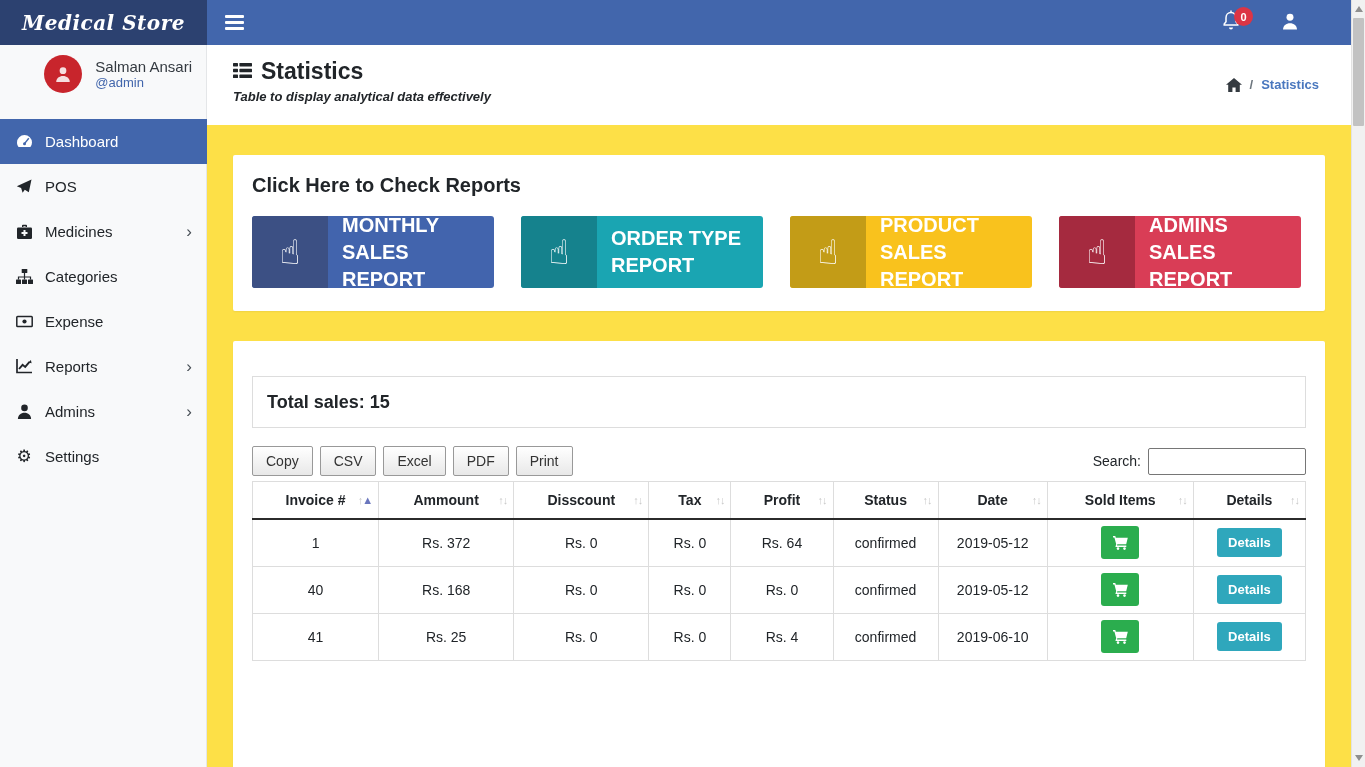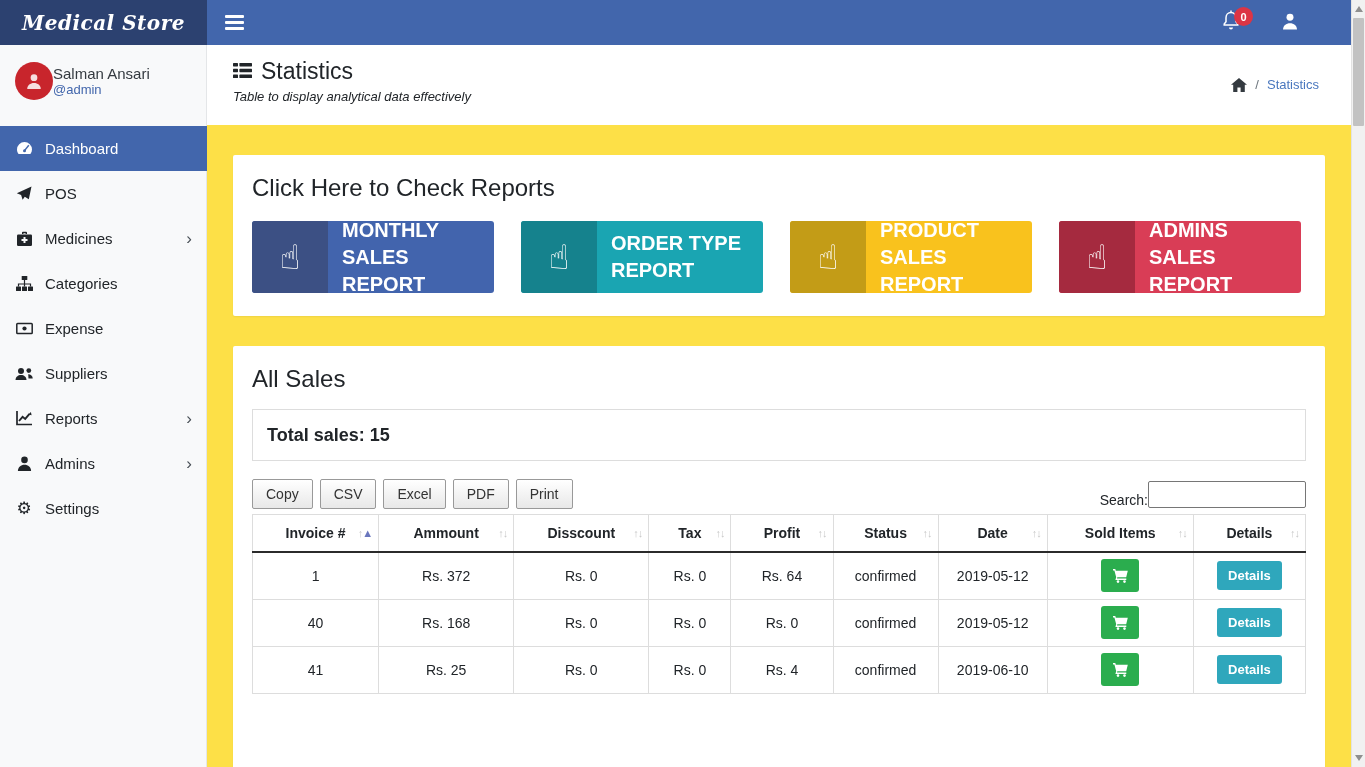--- a/index.html
+++ b/index.html
@@ -15,55 +15,55 @@
   .hamburger { margin-left:14px; cursor:pointer; padding:4px; }
   .hamburger b { display:block; width:19px; height:3px; background:#fff; margin:3px 0; border-radius:1px; }
   .nav-right { margin-left:auto; display:flex; align-items:center; gap:40px; padding-right:52px; }
   .bell-wrap { position:relative; cursor:pointer; }
   .badge { position:absolute; top:-3px; left:13px; min-width:19px; height:19px; padding:0 4px; border-radius:10px;
            background:#dc3545; color:#fff; font-size:11px; display:flex; align-items:center; justify-content:center; font-weight:bold; }
   .nav-user { cursor:pointer; display:flex; }
   
   .sidebar { position:absolute; top:45px; left:0; bottom:0; width:207px; background:#f8f9fa; z-index:20;
              box-shadow:inset -1px 0 0 #e4e6e8; }
-  .profile { display:flex; align-items:center; padding:17px 15px 26px; }
+  .profile { display:flex; align-items:center; gap:13px; padding:10px 15px 26px;justify-content:flex-end; }
   .avatar { width:38px; height:38px; border-radius:50%; background:#c8252c; display:flex; align-items:center; justify-content:center; flex:none; }
   .p-name { font-size:15px; color:#343a40; }
   .p-handle { font-size:13px; color:#4266ac; margin-top:0; cursor:pointer; }
   .nav-item { height:45px; display:flex; align-items:center; gap:12px; padding:0 15px; font-size:15px; color:#212529; cursor:pointer; }
   .nav-item .icon { width:18px; display:flex; justify-content:center; align-items:center; color:#212529; }
   .nav-item.active { background:#4266ac; color:#fff; }
   .nav-item.active .icon { color:#fff; }
   .chev { margin-left:auto; color:#495057; font-size:17px; line-height:1; }
   .gear-glyph { font-size:17px; font-style:normal; }
   
   .main { position:absolute; left:207px; top:45px; right:14px; bottom:0; overflow:hidden; }
-  .page-head { background:#fff; height:80px; position:relative; padding:13px 0 0 26px; }
+  .page-head { background:#fff; height:80px; position:relative; padding:13px 0 0 26px;font-weight:bold; }
   .ph-title { display:flex; align-items:center; gap:9px; font-size:23px; color:#212529; }
   .ph-sub { font-style:italic; font-size:13px; color:#212529; margin-top:4px; }
   .breadcrumb { position:absolute; right:32px; top:32px; display:flex; align-items:center; gap:8px; font-size:13px; color:#6c757d; }
   .bc-home { cursor:pointer; display:flex; }
   .bc-link { color:#4977be; cursor:pointer; }
   .content { padding:30px 26px 0; }
   .card { background:#fff; border-radius:2px; box-shadow:0 1px 2px rgba(0,0,0,.06); }
   .card1 { padding:19px 19px 23px; }
-  .card-title { font-size:24px; font-weight:normal; color:#212529; }
+  .card-title { font-size:20px; font-weight:bold; color:#212529; }
   .rb-row { display:flex; gap:27px; margin-top:19px; }
   .report-btn { width:242px; height:72px; display:flex; border-radius:3px; overflow:hidden; cursor:pointer; }
   .rb-icon { width:76px; flex:none; display:flex; align-items:center; justify-content:center; font-size:34px; color:#fff; }
   .rb-label { flex:1; display:flex; align-items:center; padding:10px 12px 10px 14px; color:#fff; font-weight:bold; font-size:20px; line-height:1.35; }
   .card2 { margin-top:30px; padding:19px; height:500px; }
   .totals { display:flex; border:1px solid #ddd; height:52px; margin-top:16px; }
   .tot-earning { width:633px; border-right:1px solid #ddd; display:flex; align-items:center; padding-left:12px;
                  font-size:18px; font-weight:bold; color:#c9302c; }
   .tot-sales { flex:1; display:flex; align-items:center; padding-left:14px; font-size:18px; font-weight:bold; color:#212529; }
   .toolbar { display:flex; align-items:center; margin-top:17px; height:32px; }
   .dt-btn { padding:6px 13px; font-size:14px; color:#333; border:1px solid #999; border-radius:2px;
             background:linear-gradient(#ffffff,#e8e8e8); margin-right:7px; cursor:pointer; }
-  .search { margin-left:auto; display:flex; align-items:flex-end; font-size:14px; color:#212529; }
+  .search { margin-left:auto; display:flex; align-items:center; gap:7px; font-size:14px; color:#212529; }
   .search input { width:158px; height:27px; border:1px solid #767676; border-radius:2px; padding:0 6px; font-size:13px; }
   table { width:100%; border-collapse:collapse; table-layout:fixed; margin-top:4px; }
   th { border:1px solid #ddd; border-bottom:2px solid #2b2b2b; padding:10px 6px; font-size:14px; font-weight:bold;
        color:#212529; text-align:center; position:relative; cursor:pointer; background:#fff; }
   .sort { position:absolute; right:6px; top:50%; transform:translateY(-50%); font-size:11px; letter-spacing:-1px; }
   .sort i { font-style:normal; color:#c9c9c9; }
   .sort i.asc { color:#6a76bd; }
   td { border:1px solid #ddd; height:47px; text-align:center; font-size:14px; color:#212529; background:#fff; }
   .cart-btn { width:38px; height:33px; background:#2bad4e; border:none; border-radius:3px;
               display:inline-flex; align-items:center; justify-content:center; cursor:pointer; vertical-align:middle; }
@@ -169,31 +169,20 @@
         <span class="icon">
           <svg width="17" height="13" viewBox="0 0 17 12">
               <rect x=".8" y="1" width="15.4" height="10" rx=".8" fill="none" stroke="currentColor" stroke-width="1.5"></rect>
               <circle cx="8.5" cy="6" r="2.1" fill="currentColor"></circle>
             </svg>
         </span>
         <span>Expense</span>
       </div>
       <div class="nav-item">
         <span class="icon">
-          <svg width="18" height="14" viewBox="0 0 18 14" fill="currentColor">
-              <circle cx="6" cy="4" r="3"></circle>
-              <path d="M.5 13c0-3 2.5-5 5.5-5s5.5 2 5.5 5z"></path>
-              <circle cx="13.8" cy="3.6" r="2.4"></circle>
-              <path d="M13.2 7.3c2.6 0 4.5 1.8 4.5 4.2h-4.2z"></path>
-            </svg>
-        </span>
-        <span>Suppliers</span>
-      </div>
-      <div class="nav-item">
-        <span class="icon">
           <svg width="16" height="15" viewBox="0 0 16 15">
               <path d="M1 0v13.5h15" stroke="currentColor" stroke-width="1.7" fill="none"></path>
               <path d="M3 10l3.6-4.2 2.6 2.1 4.3-5" stroke="currentColor" stroke-width="1.9" fill="none"></path>
               <path d="M14.9 1l.7 3.3-3.2-.9z" fill="currentColor"></path>
             </svg>
         </span>
         <span>Reports</span>
         <span class="chev">›</span>
       </div>
       <div class="nav-item">
@@ -258,21 +247,20 @@
             <div class="rb-label">PRODUCT SALES REPORT</div>
           </a>
           <a class="report-btn" style="background: rgb(217, 61, 86);">
             <div class="rb-icon" style="background: rgb(165, 42, 63);">☝</div>
             <div class="rb-label">ADMINS SALES REPORT</div>
           </a>
         </div>
       </section>
 
       <section class="card card2">
-        <h2 class="card-title">All Sales</h2>
 
         <div class="totals">
           <div class="tot-sales">Total sales: 15</div>
         </div>
 
         <div class="toolbar">
           <button class="dt-btn">Copy</button>
           <button class="dt-btn">CSV</button>
           <button class="dt-btn">Excel</button>
           <button class="dt-btn">PDF</button>

